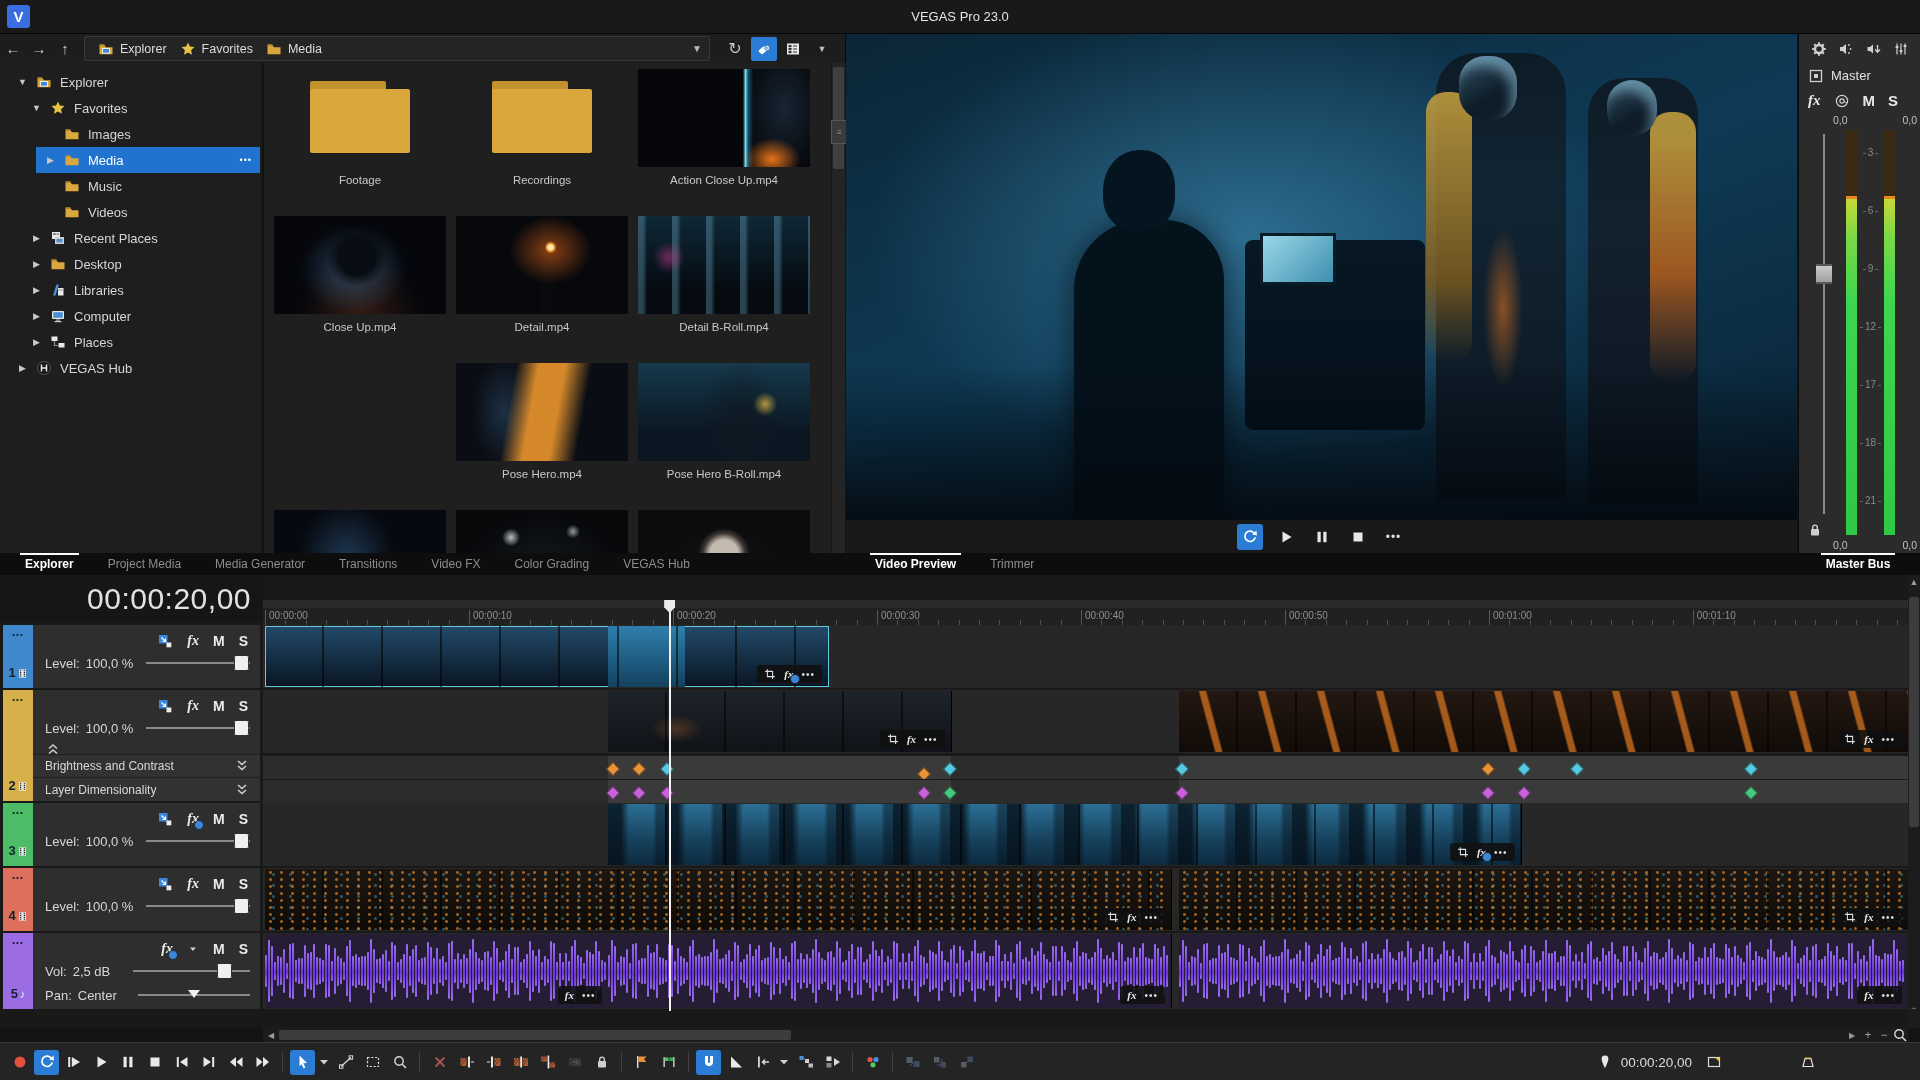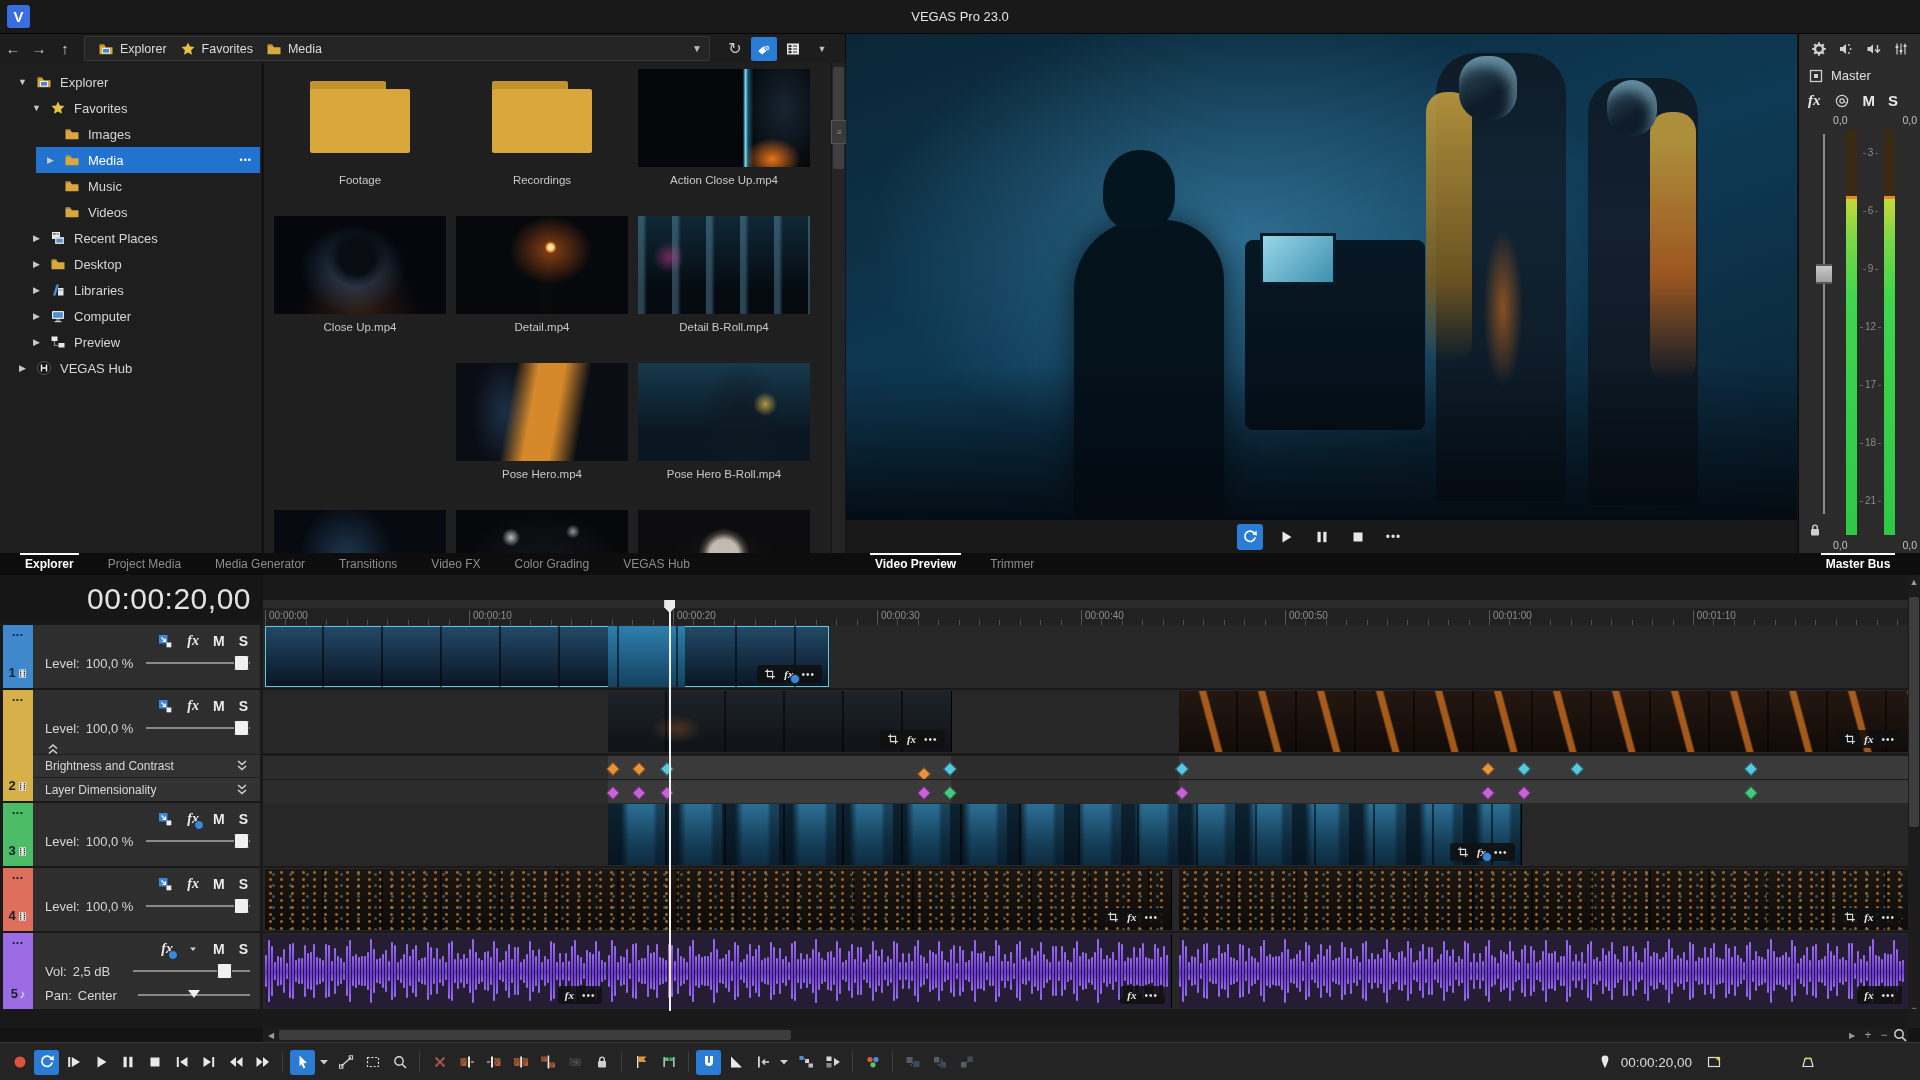--- a/index.html
+++ b/index.html
@@ -375,21 +375,21 @@
       </div>
       <div class="side-row" style="padding-left: 30px;">
         <span class="s-arrow">▶</span>
         <span class="icw s-icon">
           <svg class="ic" viewBox="0 0 16 16">
             <rect x="1.5" y="2.5" width="6" height="4.5" fill="#e8e8e8"></rect>
             <rect x="8.5" y="9" width="6" height="4.5" fill="#e8e8e8"></rect>
             <path d="M4.5 7 V11.5 H8.5" fill="none" stroke="#888" stroke-width="1.2"></path>
           </svg>
         </span>
-        <span class="s-label">Preview</span>
+        <span class="s-label">Places</span>
       </div>
       <div class="side-row" style="padding-left: 16px;">
         <span class="s-arrow">▶</span>
         <span class="icw s-icon">
           <svg class="ic" viewBox="0 0 16 16">
             <circle cx="8" cy="8" r="6.5" fill="#161616" stroke="#555"></circle>
             <path d="M5.5 4.5 V11.5 M10.5 4.5 V11.5 M5.5 8 H10.5" stroke="#e8e8e8" stroke-width="1.5" fill="none"></path>
           </svg>
         </span>
         <span class="s-label">VEGAS Hub</span>

